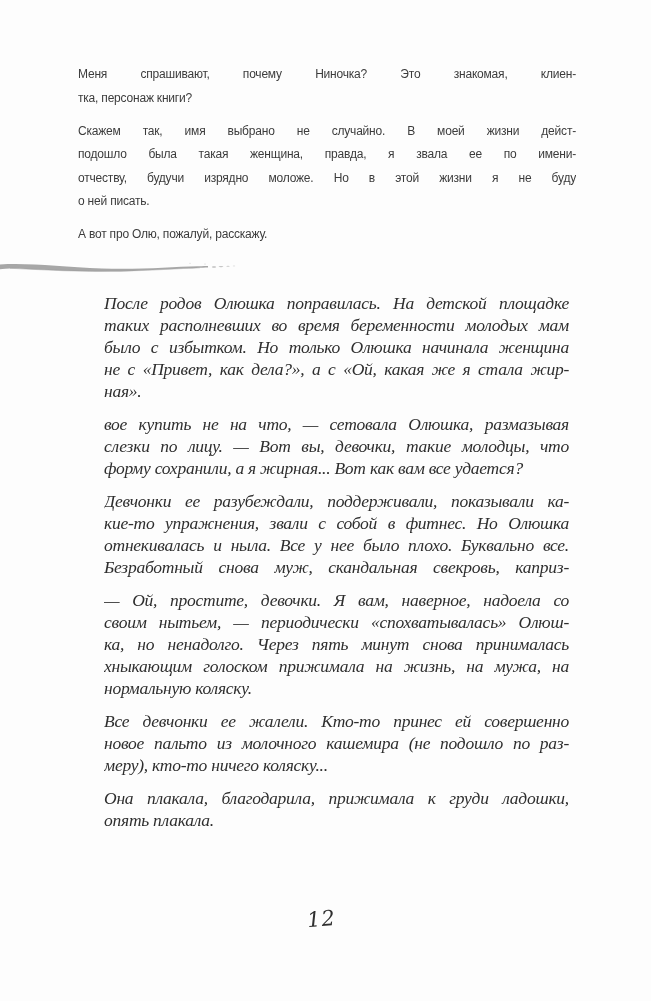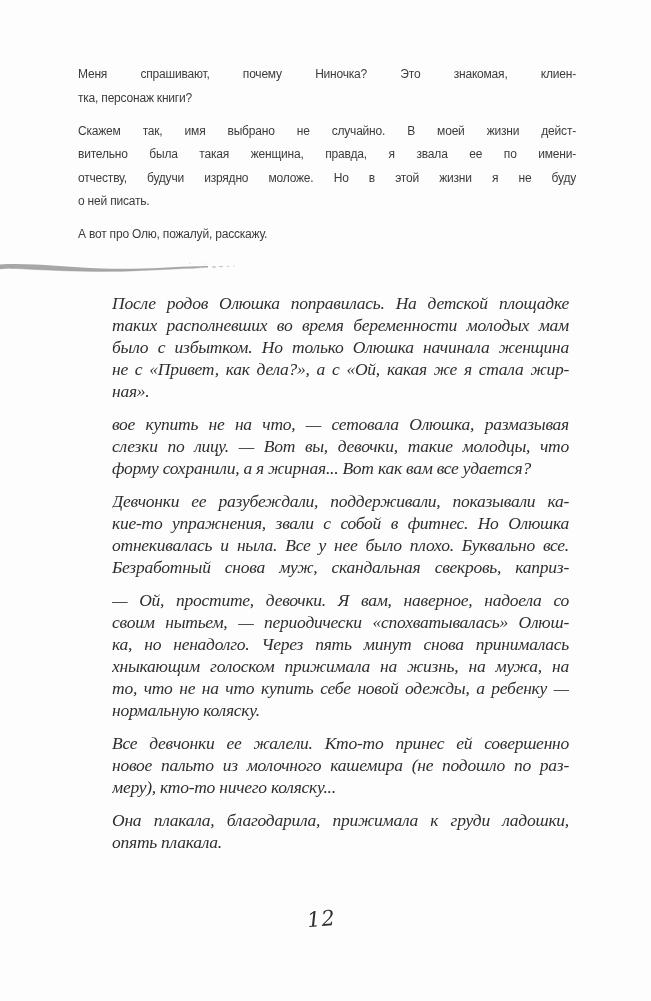--- a/index.html
+++ b/index.html
@@ -29,21 +29,21 @@
   .italic-block {
     position: absolute;
     left: 100px; top: 292px; width: 469px;
     font-family: "Liberation Serif", "DejaVu Serif", serif;
     font-style: italic;
     font-size: 17.5px;
     line-height: 22px;
     letter-spacing: -0.25px;
     color: #2e2e2e;
   }
-  .italic-block .para { margin: 0 0 11px 12px; }
+  .italic-block .para { margin: 0 0 11px 4px; }
   
   .line {
     white-space: nowrap;
     overflow: hidden;
   }
   .line.fill {
     text-align: justify;
     text-align-last: justify;
     -moz-text-align-last: justify;
     text-justify: inter-word;
@@ -72,21 +72,21 @@
 
 <div class="page">
 
   <div class="top-block" style="color: rgb(60, 60, 60);">
       <div class="para">
         <div class="line fill">Меня спрашивают, почему Ниночка? Это знакомая, клиен-</div>
         <div class="line">тка, персонаж книги?</div>
       </div>
       <div class="para">
         <div class="line fill">Скажем так, имя выбрано не случайно. В моей жизни дейст-</div>
-        <div class="line fill">вительно была такая женщина, правда, я звала ее по имени-</div>
+        <div class="line fill">подошло была такая женщина, правда, я звала ее по имени-</div>
         <div class="line fill">отчеству, будучи изрядно моложе. Но в этой жизни я не буду</div>
         <div class="line">о ней писать.</div>
       </div>
       <div class="para">
         <div class="line">А вот про Олю, пожалуй, расскажу.</div>
       </div>
     </div>
 
   <svg class="brush" viewBox="0 0 238 22" xmlns="http://www.w3.org/2000/svg" aria-hidden="true">
     <g fill="#9d9d9d">
@@ -118,21 +118,20 @@
         <div class="line fill">Девчонки ее разубеждали, поддерживали, показывали ка-</div>
         <div class="line fill">кие-то упражнения, звали с собой в фитнес. Но Олюшка</div>
         <div class="line fill">отнекивалась и ныла. Все у нее было плохо. Буквально все.</div>
         <div class="line fill">Безработный снова муж, скандальная свекровь, каприз-</div>
       </div>
       <div class="para">
         <div class="line fill">— Ой, простите, девочки. Я вам, наверное, надоела со</div>
         <div class="line fill">своим нытьем, — периодически «спохватывалась» Олюш-</div>
         <div class="line fill">ка, но ненадолго. Через пять минут снова принималась</div>
         <div class="line fill">хныкающим голоском прижимала на жизнь, на мужа, на</div>
-        <div class="line fill">то, что не на что купить себе новой одежды, а ребенку —</div>
         <div class="line">нормальную коляску.</div>
       </div>
       <div class="para">
         <div class="line fill">Все девчонки ее жалели. Кто-то принес ей совершенно</div>
         <div class="line fill">новое пальто из молочного кашемира (не подошло по раз-</div>
         <div class="line">меру), кто-то ничего коляску...</div>
       </div>
       <div class="para">
         <div class="line fill">Она плакала, благодарила, прижимала к груди ладошки,</div>
         <div class="line">опять плакала.</div>

